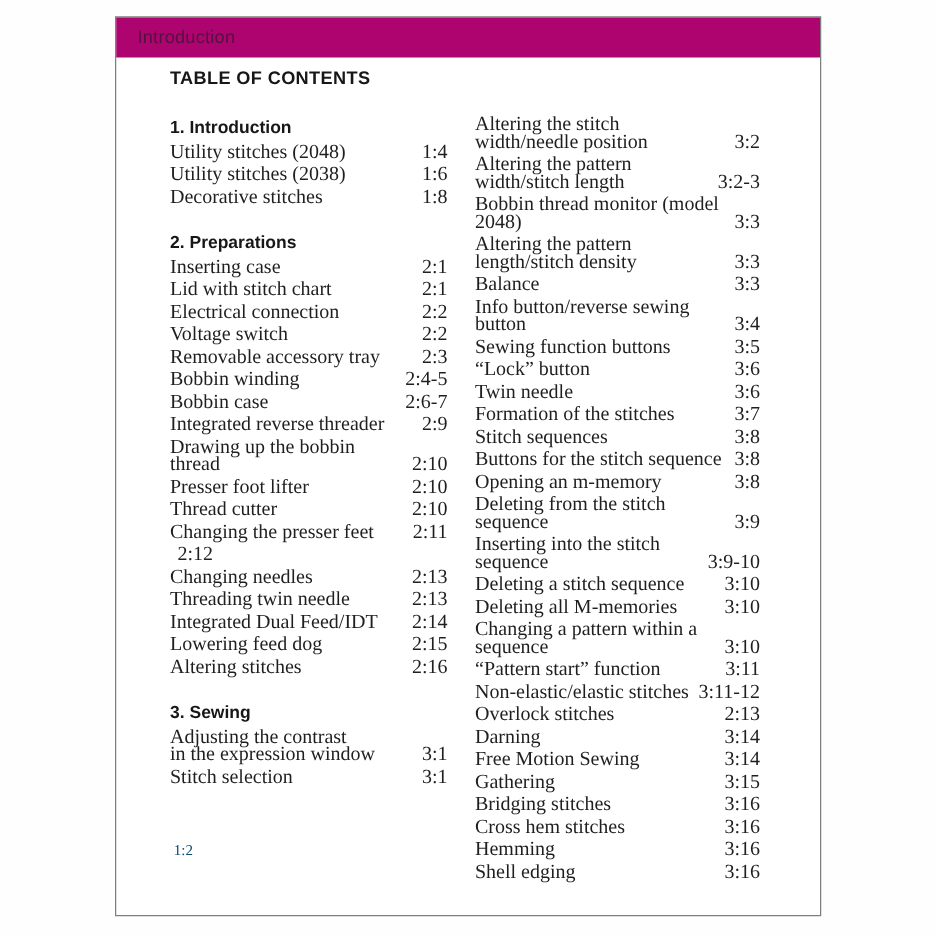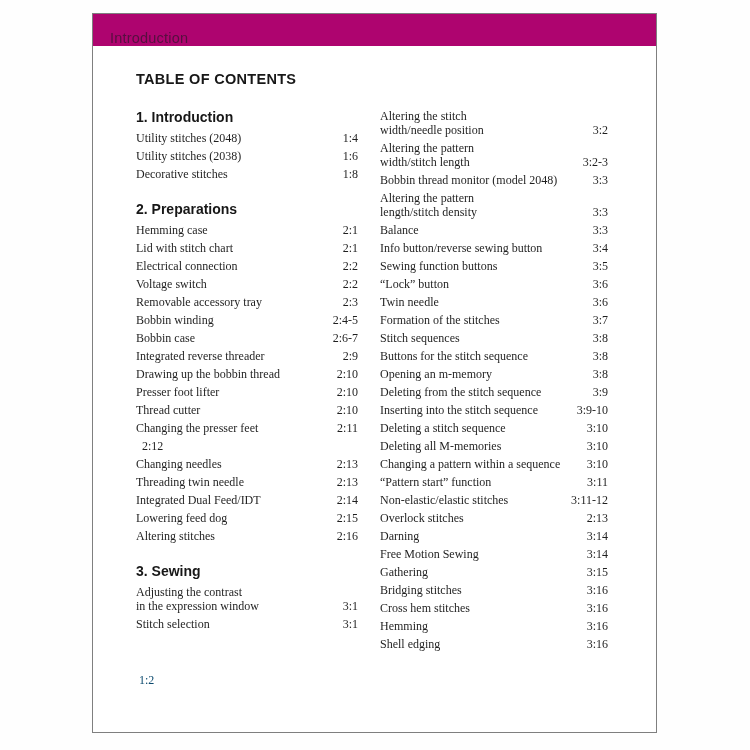--- a/index.html
+++ b/index.html
@@ -27,21 +27,21 @@
     border: 1.5px solid #7f7f7f;
     box-sizing: border-box;
   }
   .header-bar {
     position: absolute;
     left: 0;
     top: 0;
     width: 100%;
     height: 32px;
     display: flex;
-    align-items: flex-end;
+    align-items: center;
     box-sizing: border-box;
     padding-left: 17px;
   }
   .header-bar-label {
     font-family: "Liberation Sans", sans-serif;
     font-size: 14.5px;
     font-weight: 500;
     letter-spacing: 0.2px;
   }
   .page-content {
@@ -53,21 +53,20 @@
     padding: 9px 50px 0 43px;
   }
   .page-title {
     font-family: "Liberation Sans", sans-serif;
     font-weight: bold;
     font-size: 14.5px;
     line-height: 17px;
     color: #171717;
     letter-spacing: 0.3px;
     margin-bottom: 21px;
-    margin-top: 16px;
   }
   .toc-columns {
     display: flex;
     gap: 22px;
   }
   .toc-col-left  { width: 222px; flex: none; }
   .toc-col-right { width: 228px; flex: none; }
   .toc-heading {
     font-family: "Liberation Sans", sans-serif;
     font-weight: bold;
@@ -75,21 +74,21 @@
     line-height: 16px;
     color: #171717;
     margin-top: 20px;
     margin-bottom: 6px;
   }
   .toc-block:first-child .toc-heading { margin-top: 0; }
   .toc-entry {
     display: flex;
     justify-content: space-between;
     align-items: flex-end;
-    font-size: 12px;
+    font-size: 16px;
     line-height: 14px;
     color: #1f1f1f;
     margin-bottom: 4px;
   }
   .toc-entry-label {
     white-space: pre-line;
   }
   .toc-entry-page {
     flex: none;
     margin-left: 6px;
@@ -128,21 +127,21 @@
                 <span class="toc-entry-page">1:6</span>
               </div>
               <div class="toc-entry">
                 <span class="toc-entry-label">Decorative stitches</span>
                 <span class="toc-entry-page">1:8</span>
               </div>
             </div>
             <div class="toc-block">
               <div class="toc-heading">2. Preparations</div>
               <div class="toc-entry">
-                <span class="toc-entry-label">Hemming case</span>
+                <span class="toc-entry-label">Inserting case</span>
                 <span class="toc-entry-page">2:1</span>
               </div>
               <div class="toc-entry">
                 <span class="toc-entry-label">Lid with stitch chart</span>
                 <span class="toc-entry-page">2:1</span>
               </div>
               <div class="toc-entry">
                 <span class="toc-entry-label">Electrical connection</span>
                 <span class="toc-entry-page">2:2</span>
               </div>

